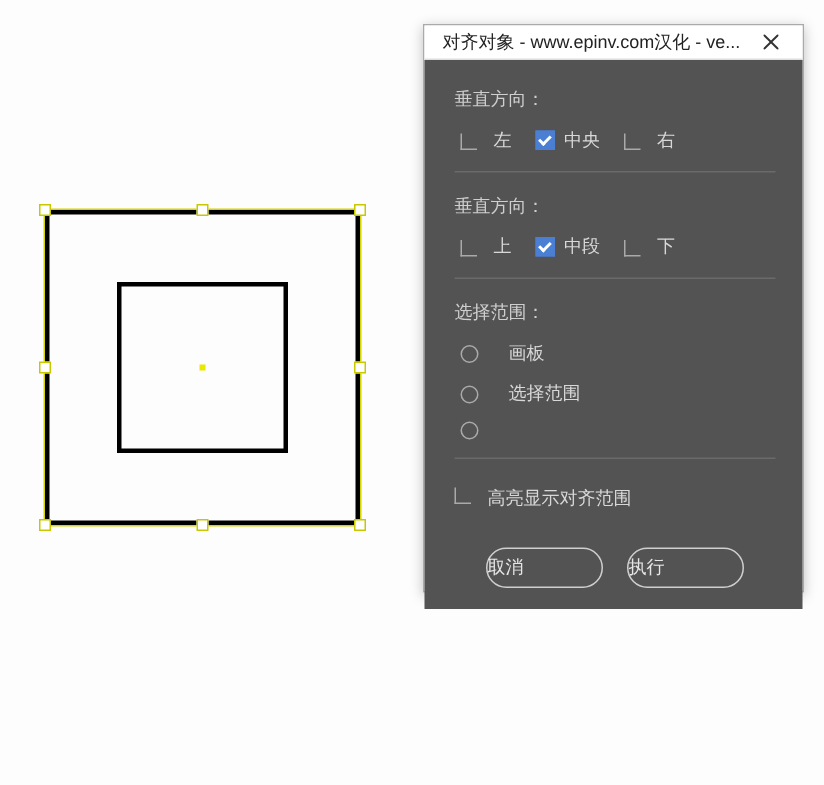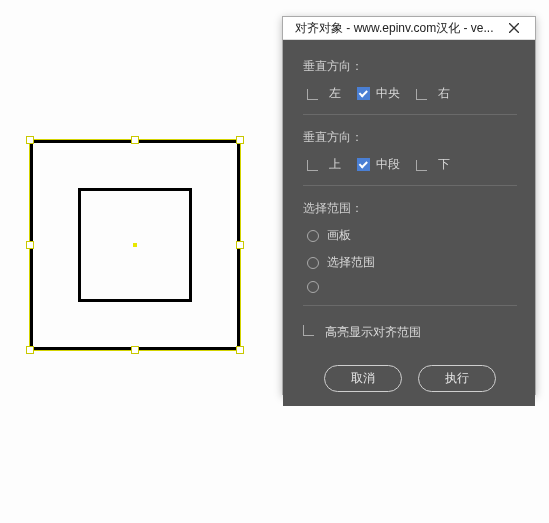--- a/index.html
+++ b/index.html
@@ -137,21 +137,21 @@
   }
   .radio-col {
     display: flex;
     flex-direction: column;
     gap: 10px;
     padding-left: 4px;
   }
   .radio {
     display: inline-flex;
     align-items: center;
-    gap: 8px;
+    gap: 20px;
     cursor: pointer;
   }
   .radio-dot {
     width: 12px; height: 12px;
     border-radius: 50%;
     border: 1px solid #aaa;
     display: inline-flex;
     align-items: center; justify-content: center;
   }
   .radio-dot.sel::after {
@@ -168,21 +168,21 @@
   }
   .btn {
     width: 78px;
     height: 27px;
     border: 1px solid #cfcfcf;
     border-radius: 14px;
     color: #e6e6e6;
     background: transparent;
     display: flex;
     align-items: center;
-    justify-content: center;
+    justify-content: flex-start;
     cursor: pointer;
     font-size: 12px;
   }
   .highlight-row {
     margin-top: 18px;
     display: flex;
     align-items: flex-start;
     gap: 6px;
   }
 </style>

